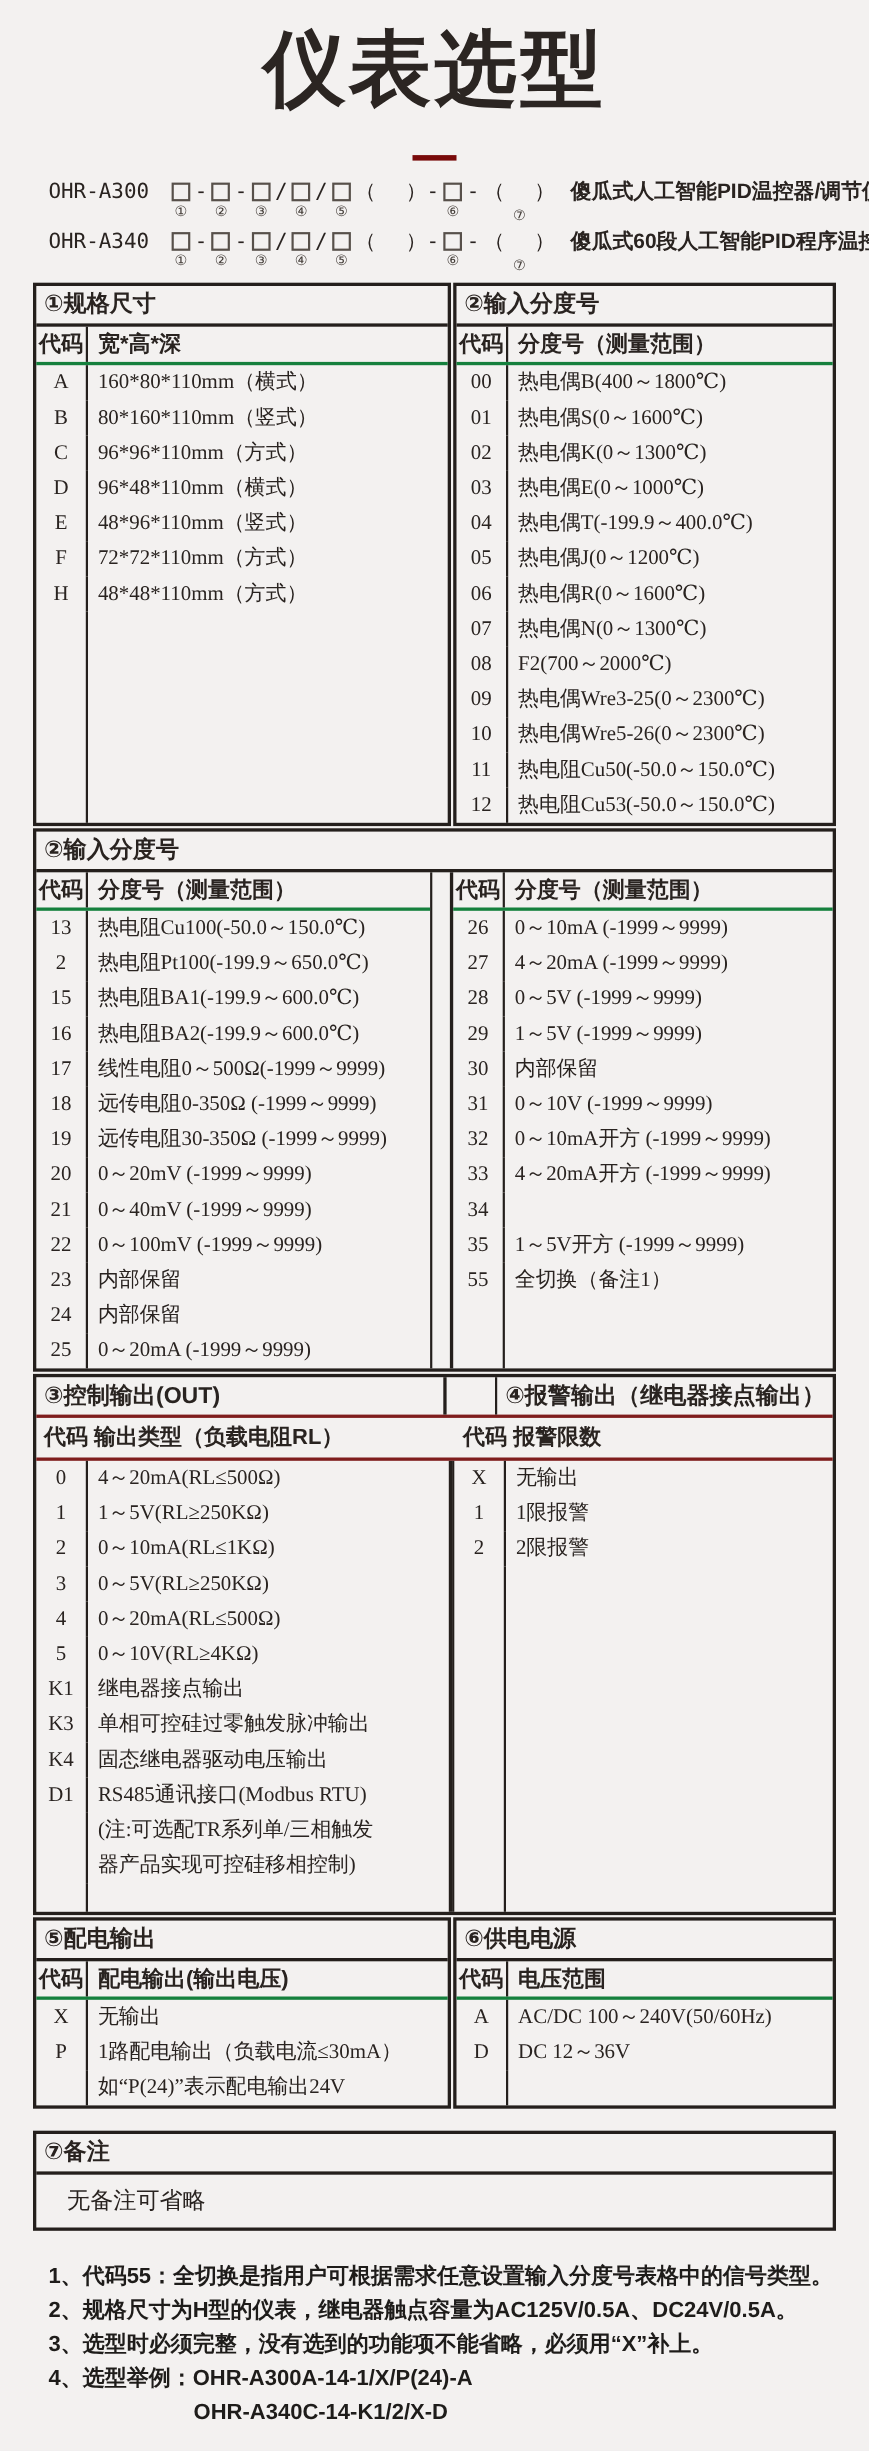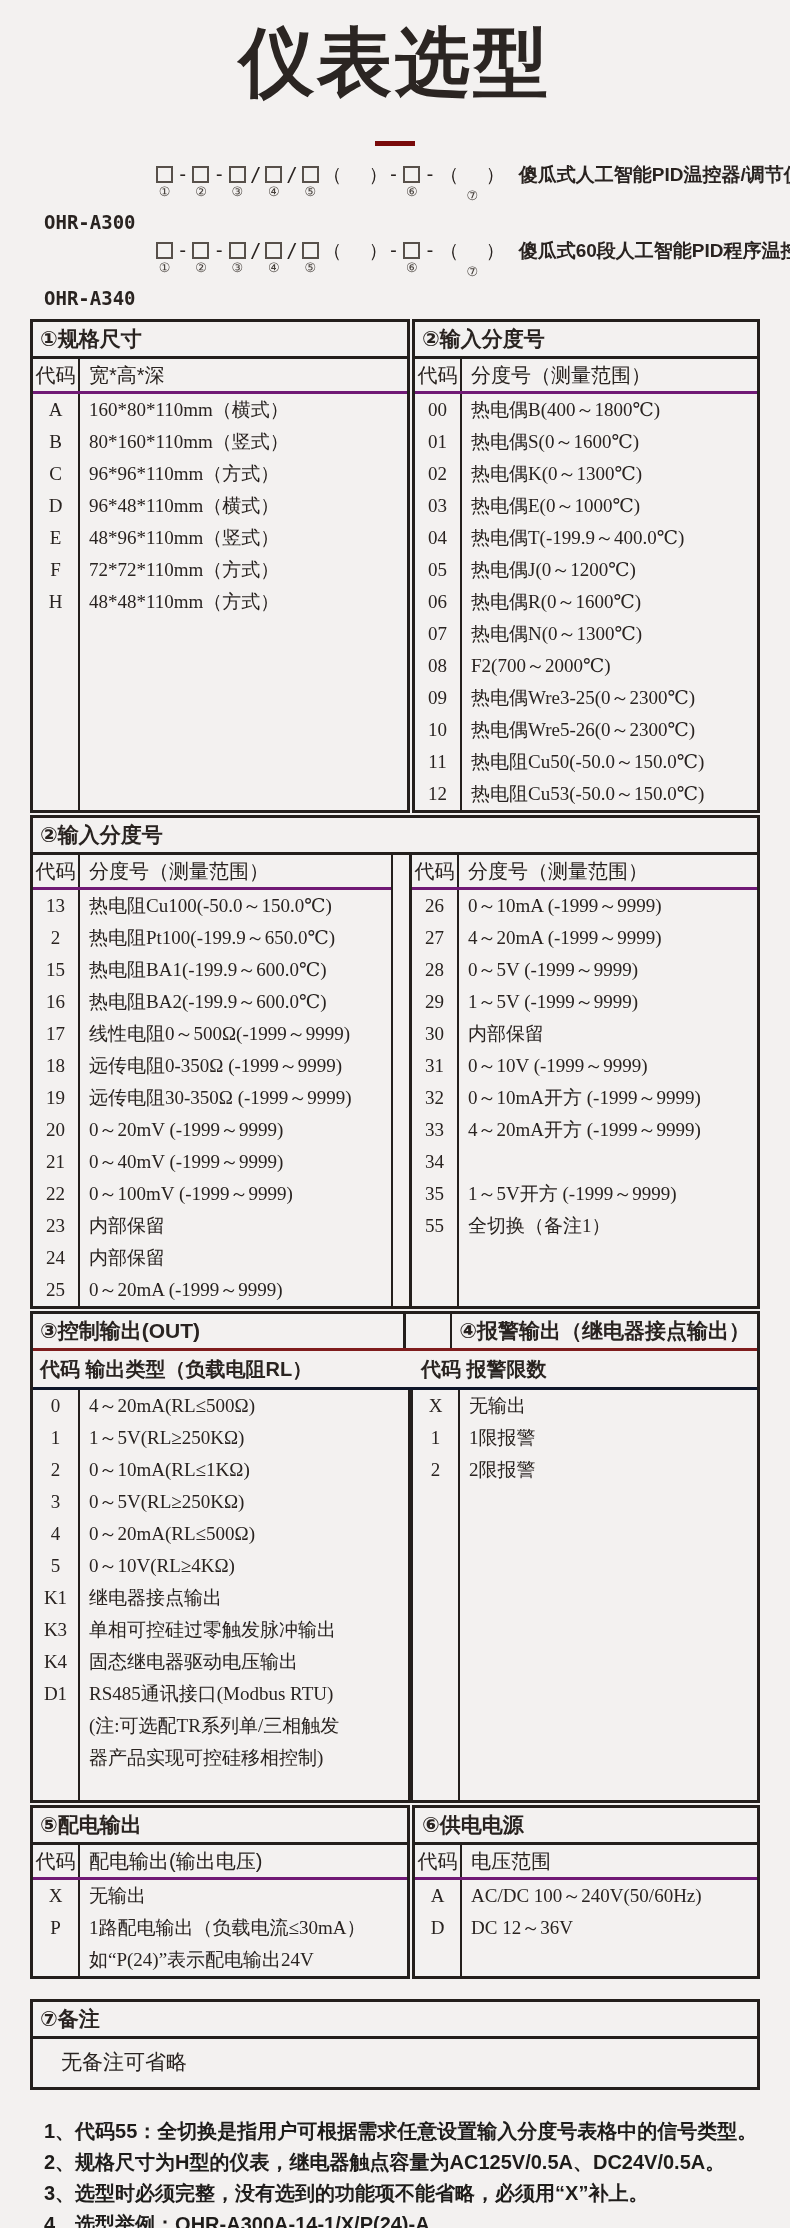--- a/index.html
+++ b/index.html
@@ -12,61 +12,61 @@
   .page-title {
     font-size: 75px; font-weight: bold; text-align: center;
     letter-spacing: 3px; padding-top: 12px; line-height: 1.35; color: #2b2522;
   }
   .title-bar { width: 40px; height: 5px; margin: 28px auto 0; }
 
   
   .models { margin: 16px 0 0 44px; }
   .model-row { display: flex; align-items: flex-start; margin-bottom: 3px;
     font-family: "DejaVu Sans Mono", monospace; }
-  .model-name { font-size: 19px; line-height: 25px; width: 110px; flex-shrink: 0; font-weight: bold; margin-top: 48px; }
+  .model-name { font-size: 19px; line-height: 25px; width: 110px; flex-shrink: 0; font-weight: normal; }
   .model-pattern { display: flex; align-items: flex-start; }
   .tok { display: flex; flex-direction: column; align-items: center; margin: 0 2px; }
   .tok-top { font-size: 19px; line-height: 25px; height: 25px; display: flex; align-items: center; }
   .tok-top.box { width: 17px; height: 17px; border: 2px solid #57504a; margin-top: 4px; background: transparent; }
   .tok-num { font-size: 13px; line-height: 17px; height: 17px; color: #453f3a;
     font-family: "Liberation Sans", sans-serif; }
   .model-desc { font-size: 19px; line-height: 25px; margin-left: 12px; font-weight: bold;
     font-family: "Liberation Sans", sans-serif; white-space: nowrap; }
 
   
   .bands { margin: 8px 30px 0; }
   .band { display: flex; align-items: stretch; margin-top: 2px; }
   .sub { border: 3px solid #241f1c; display: flex; flex-direction: column; }
   .sub.l { width: 380px; }
   .sub.r { flex: 1; margin-left: 2px; }
   .sub-title, .band2-title, .b3-tl, .b3-tr, .b5-title {
     font-size: 21px; font-weight: bold; padding: 3px 7px; line-height: 28px; white-space: nowrap; }
   .sub-title { border-bottom: 3px solid #241f1c; }
-  .sub-hdr { display: flex; border-bottom: 3px solid #701a75; font-weight: normal; font-size: 20px; line-height: 32px; }
+  .sub-hdr { display: flex; border-bottom: 3px solid #15803d; font-weight: bold; font-size: 20px; line-height: 32px; }
   .tcode { width: 47px; border-right: 2px solid #241f1c; text-align: center; flex-shrink: 0; }
   .tdesc { flex: 1; padding-left: 9px; white-space: nowrap; }
   .tbody { display: flex; flex-direction: column; flex: 1; }
   .trow { display: flex; font-size: 19px; line-height: 32px; min-height: 32px;
     font-family: "Liberation Serif", "DejaVu Serif", serif; }
   .trow.fill { flex: 1; min-height: 0; }
 
   
   .band2 { border: 3px solid #241f1c; margin-top: 2px; }
   .band2-title { border-bottom: 3px solid #241f1c; }
   .band2-body { display: flex; align-items: stretch; }
   .b2l { width: 360px; border-right: 2px solid #241f1c; display: flex; flex-direction: column; }
   .b2sp { width: 16px; }
   .b2r { flex: 1; border-left: 3px solid #241f1c; display: flex; flex-direction: column; }
 
   
   .band3 { border: 3px solid #241f1c; margin-top: 2px; }
   .b3-titles { display: flex; border-bottom: 3px solid #7f1d1d; gap: 44px; }
   .b3-tl { width: 378px; border-right: 3px solid #241f1c; }
   .b3-tr { flex: 1; border-left: 2px solid #241f1c; }
-  .b3-hdr { display: flex; border-bottom: 3px solid #0f172a; font-weight: bold; font-size: 20px; line-height: 36px; }
+  .b3-hdr { display: flex; border-bottom: 3px solid #7f1d1d; font-weight: bold; font-size: 20px; line-height: 36px; }
   .b3-hl { width: 381px; padding-left: 7px; white-space: nowrap; }
   .b3-hr { flex: 1; padding-left: 7px; white-space: nowrap; }
   .b3-body { display: flex; align-items: stretch; min-height: 410px; }
   .b3-bl { width: 378px; border-right: 3px solid #241f1c; display: flex; flex-direction: column; }
   .b3-br { flex: 1; border-left: 2px solid #241f1c; display: flex; flex-direction: column; }
 
   
   .band5 { border: 3px solid #241f1c; margin-top: 20px; }
   .b5-title { border-bottom: 3px solid #241f1c; }
   .b5-body { font-size: 21px; padding: 6px 8px 8px 28px; line-height: 34px;

